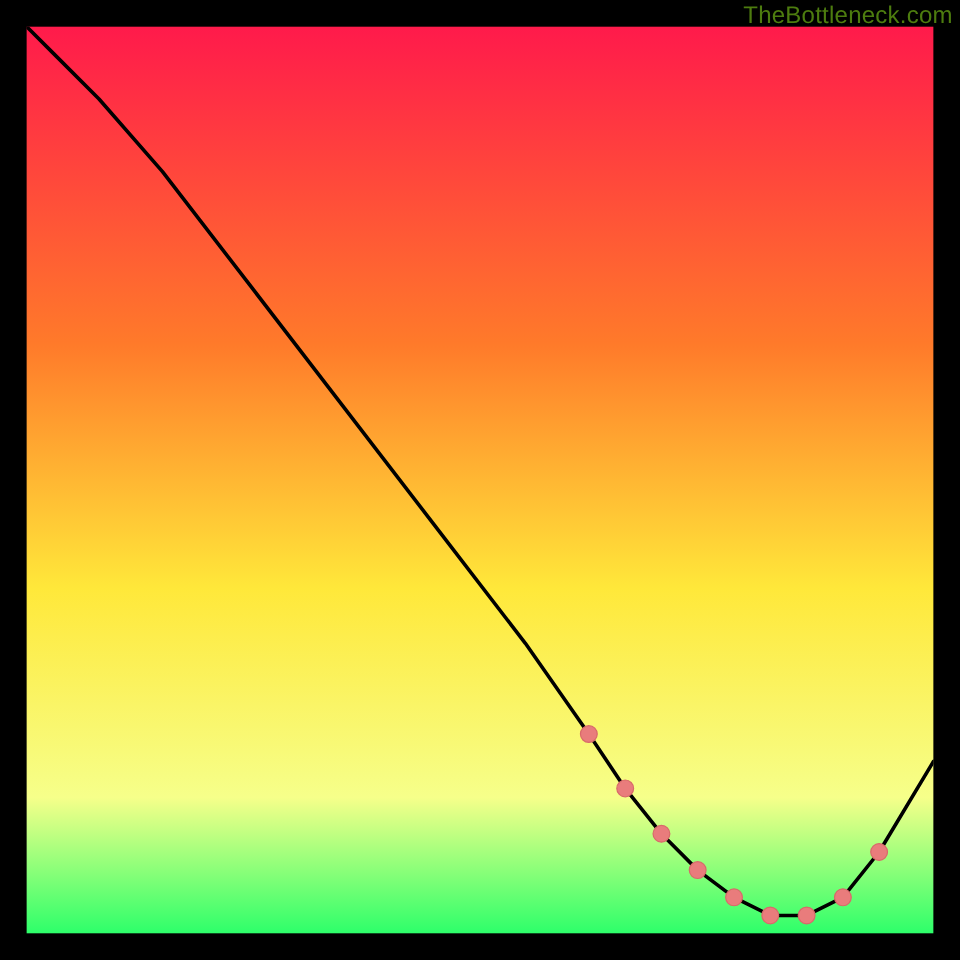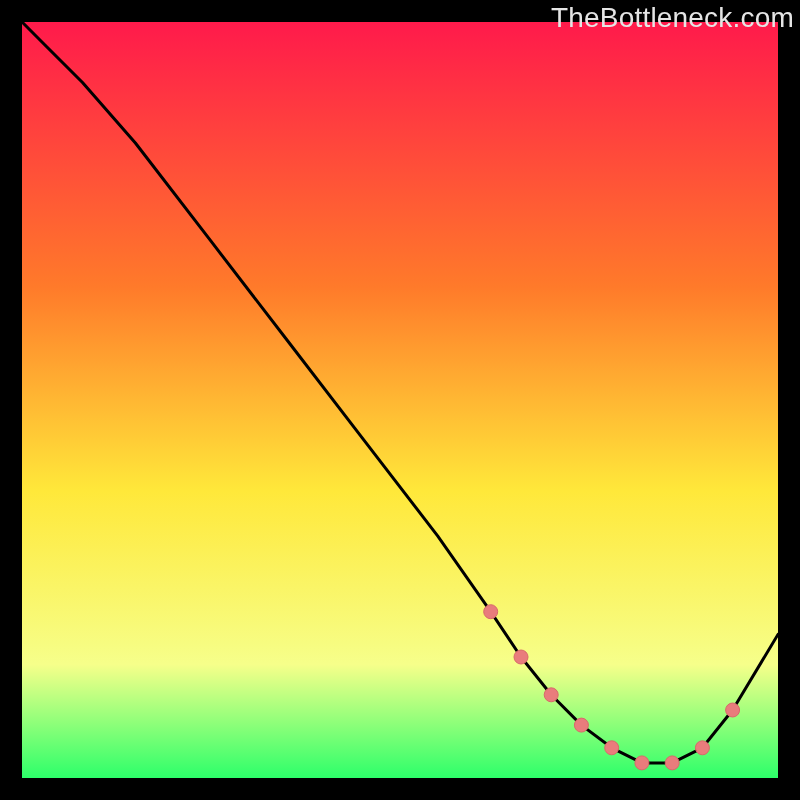--- a/index.html
+++ b/index.html
@@ -21,22 +21,22 @@
     position: absolute;
     left: 22px;
     top: 22px;
     width: 756px;
     height: 756px;
   }
   .watermark {
     position: absolute;
     top: 2px;
     right: 6px;
-    color: #e5e5e5;
-    font-size: 28px;
+    color: #4d7c0f;
+    font-size: 20px;
     font-weight: 500;
     letter-spacing: 0.2px;
     user-select: none;
   }
   svg { display: block; }
 </style>
 </head>
 <body>
 
 <div class="stage">

